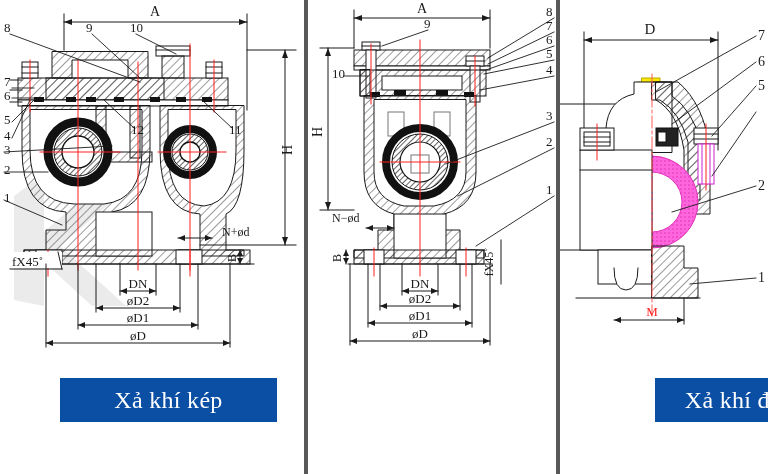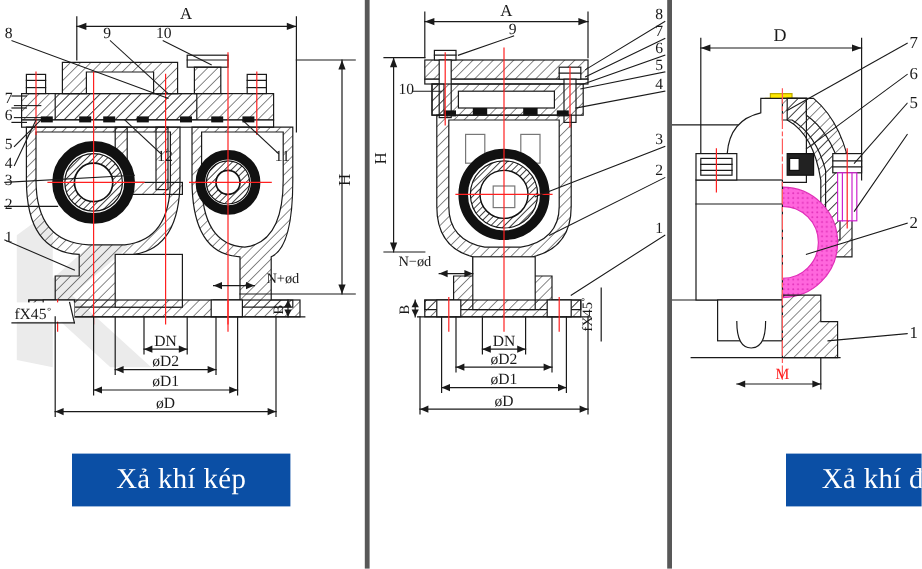--- a/index.html
+++ b/index.html
@@ -32,21 +32,21 @@
     color:#ffffff;
     font-family:"Liberation Serif", serif;
     font-size:24px;
     line-height:44px;
     text-align:center;
     letter-spacing:.3px;
     white-space:nowrap;
     height:44px;
     box-sizing:border-box;
   }
-  #caption-1{left:60px;top:378px;width:182px;}
+  #caption-1{left:60px;top:378px;width:217px;}
   #caption-2{left:347px;top:378px;width:170px;}
 
   
   .watermark{position:absolute;pointer-events:none;}
 </style>
 </head>
 <body>
 
 <div id="sheet">
 

